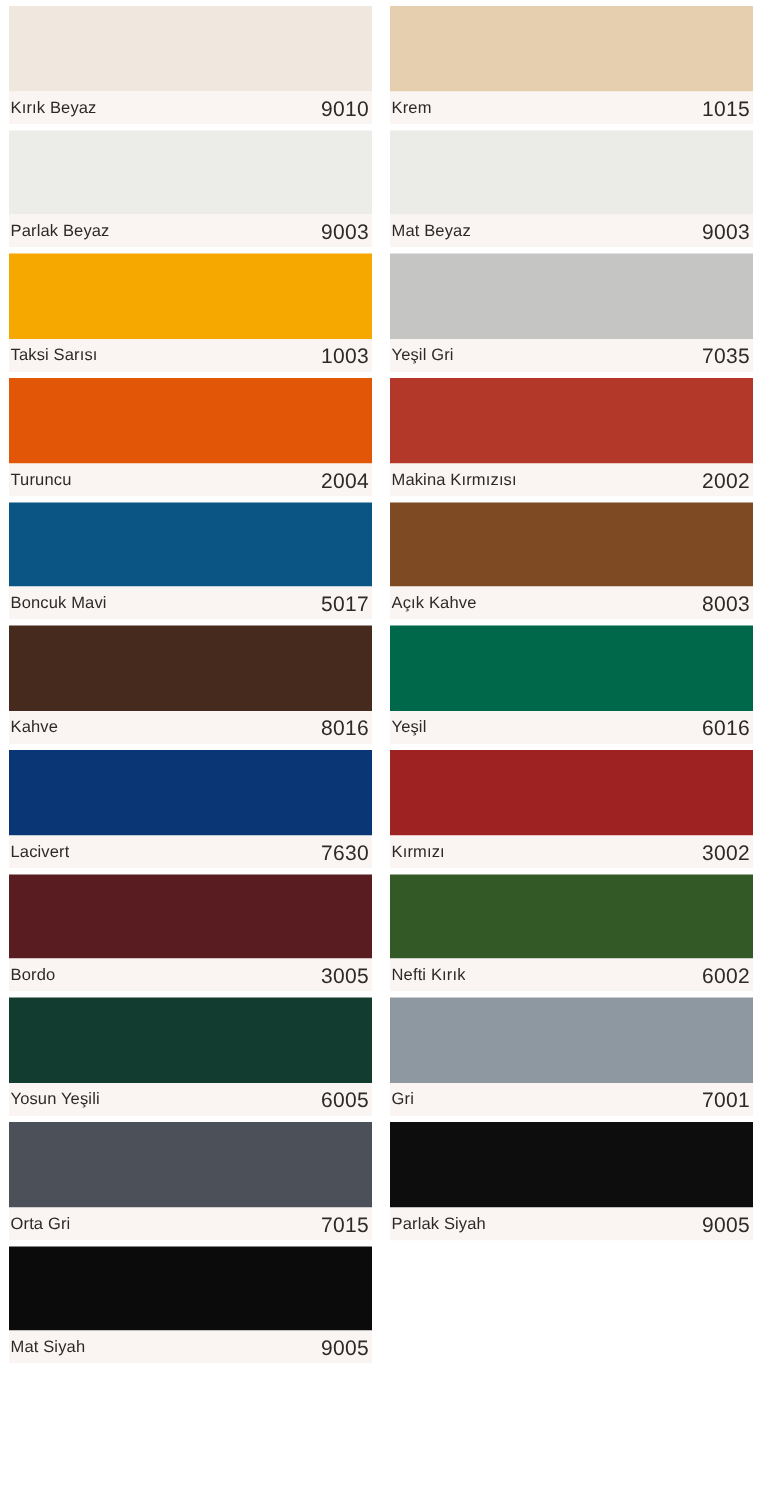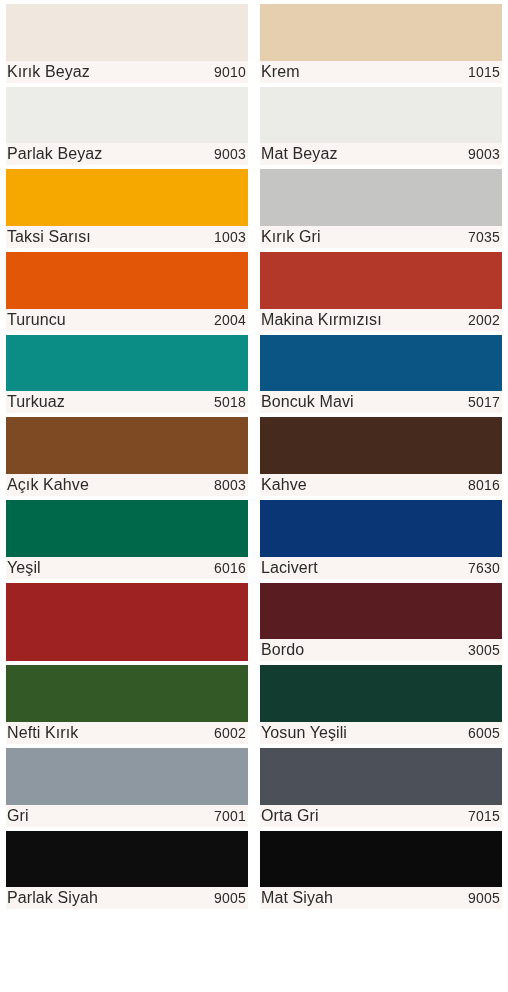--- a/index.html
+++ b/index.html
@@ -40,21 +40,21 @@
     flex: 0 0 22px;
     height: 22px;
     background: #faf5f3;
     display: flex;
     align-items: center;
     justify-content: space-between;
     padding: 0 2px 0 1px;
   }
 
   .swatch-name {
-    font-size: 16px;
+    font-size: 11px;
     line-height: 22px;
     color: #2c2a28;
     letter-spacing: 0.1px;
     white-space: nowrap;
     overflow: hidden;
     text-overflow: ellipsis;
   }
 
   .swatch-code {
     font-size: 14px;
@@ -100,46 +100,39 @@
     <div class="swatch-cell">
       <div class="swatch-chip" style="background: rgb(246, 168, 0);"></div>
       <div class="swatch-label-row">
         <span class="swatch-name">Taksi Sarısı</span>
         <span class="swatch-code">1003</span>
       </div>
     </div>
     <div class="swatch-cell">
       <div class="swatch-chip" style="background: rgb(197, 198, 196);"></div>
       <div class="swatch-label-row">
-        <span class="swatch-name">Kırık Gri</span>
+        <span class="swatch-name">Yeşil Gri</span>
         <span class="swatch-code">7035</span>
       </div>
     </div>
     <div class="swatch-cell">
       <div class="swatch-chip" style="background: rgb(226, 86, 8);"></div>
       <div class="swatch-label-row">
         <span class="swatch-name">Turuncu</span>
         <span class="swatch-code">2004</span>
       </div>
     </div>
     <div class="swatch-cell">
       <div class="swatch-chip" style="background: rgb(180, 56, 42);"></div>
       <div class="swatch-label-row">
         <span class="swatch-name">Makina Kırmızısı</span>
         <span class="swatch-code">2002</span>
       </div>
     </div>
     <div class="swatch-cell">
-      <div class="swatch-chip" style="background: rgb(11, 140, 133);"></div>
-      <div class="swatch-label-row">
-        <span class="swatch-name">Turkuaz</span>
-        <span class="swatch-code">5018</span>
-      </div>
-    </div>
-    <div class="swatch-cell">
       <div class="swatch-chip" style="background: rgb(10, 85, 131);"></div>
       <div class="swatch-label-row">
         <span class="swatch-name">Boncuk Mavi</span>
         <span class="swatch-code">5017</span>
       </div>
     </div>
     <div class="swatch-cell">
       <div class="swatch-chip" style="background: rgb(125, 74, 35);"></div>
       <div class="swatch-label-row">
         <span class="swatch-name">Açık Kahve</span>
@@ -162,20 +155,24 @@
     </div>
     <div class="swatch-cell">
       <div class="swatch-chip" style="background: rgb(11, 54, 117);"></div>
       <div class="swatch-label-row">
         <span class="swatch-name">Lacivert</span>
         <span class="swatch-code">7630</span>
       </div>
     </div>
     <div class="swatch-cell">
       <div class="swatch-chip" style="background: rgb(158, 34, 34);"></div>
+      <div class="swatch-label-row">
+        <span class="swatch-name">Kırmızı</span>
+        <span class="swatch-code">3002</span>
+      </div>
     </div>
     <div class="swatch-cell">
       <div class="swatch-chip" style="background: rgb(89, 28, 32);"></div>
       <div class="swatch-label-row">
         <span class="swatch-name">Bordo</span>
         <span class="swatch-code">3005</span>
       </div>
     </div>
     <div class="swatch-cell">
       <div class="swatch-chip" style="background: rgb(51, 90, 38);"></div>

